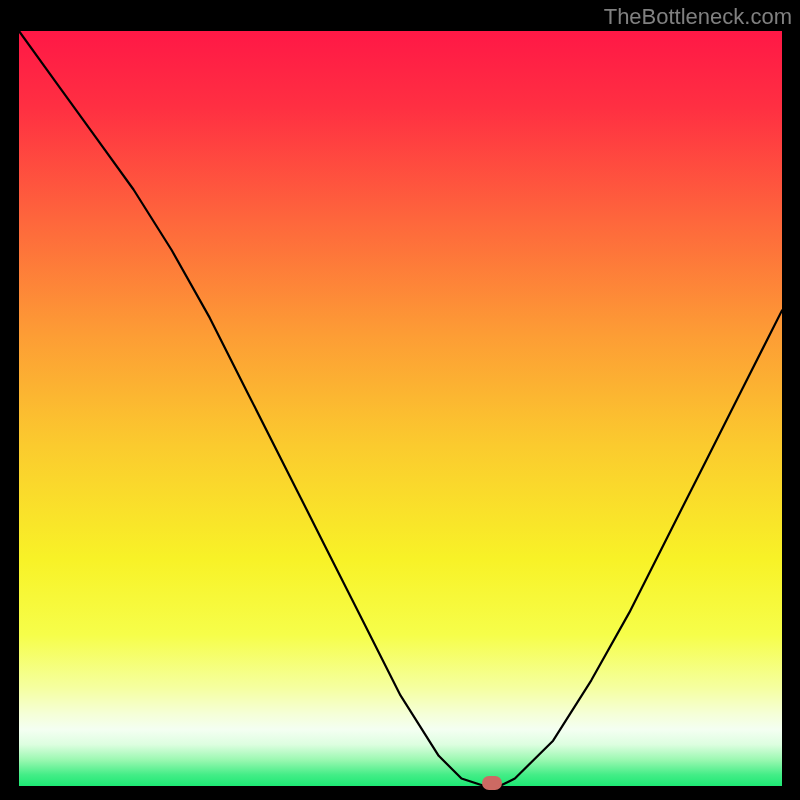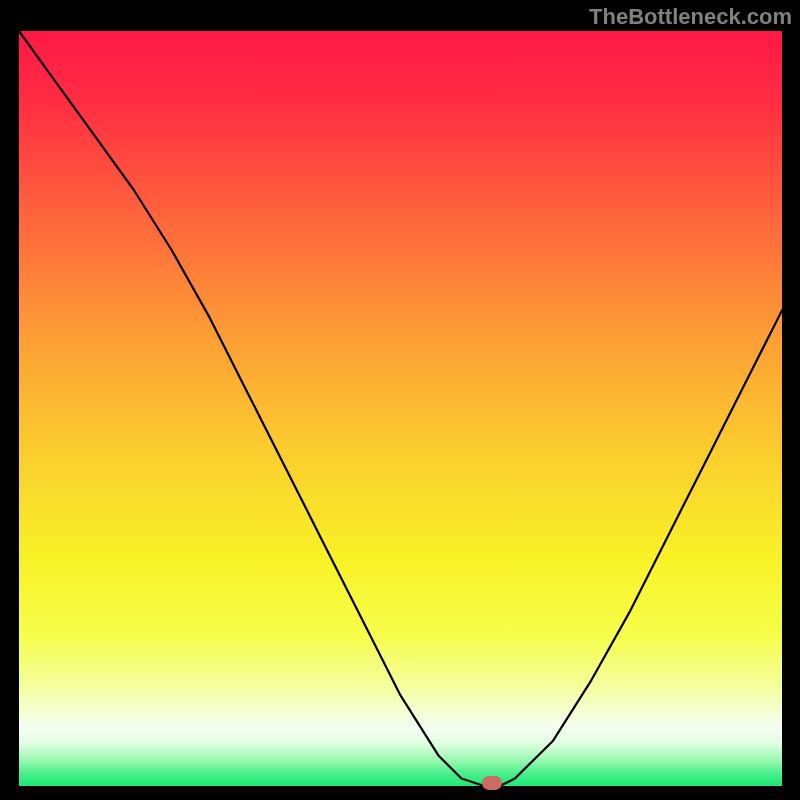--- a/index.html
+++ b/index.html
@@ -30,21 +30,21 @@
     display: block;
     width: 763px;
     height: 755px;
   }
   .attribution {
     position: absolute;
     top: 4px;
     right: 8px;
     color: #808080;
     font-size: 22px;
-    font-weight: 700;
+    font-weight: 400;
     letter-spacing: 0px;
   }
   .marker {
     position: absolute;
     width: 20px;
     height: 14px;
     border-radius: 7px;
     background: #cc6a63;
   }
 </style>

